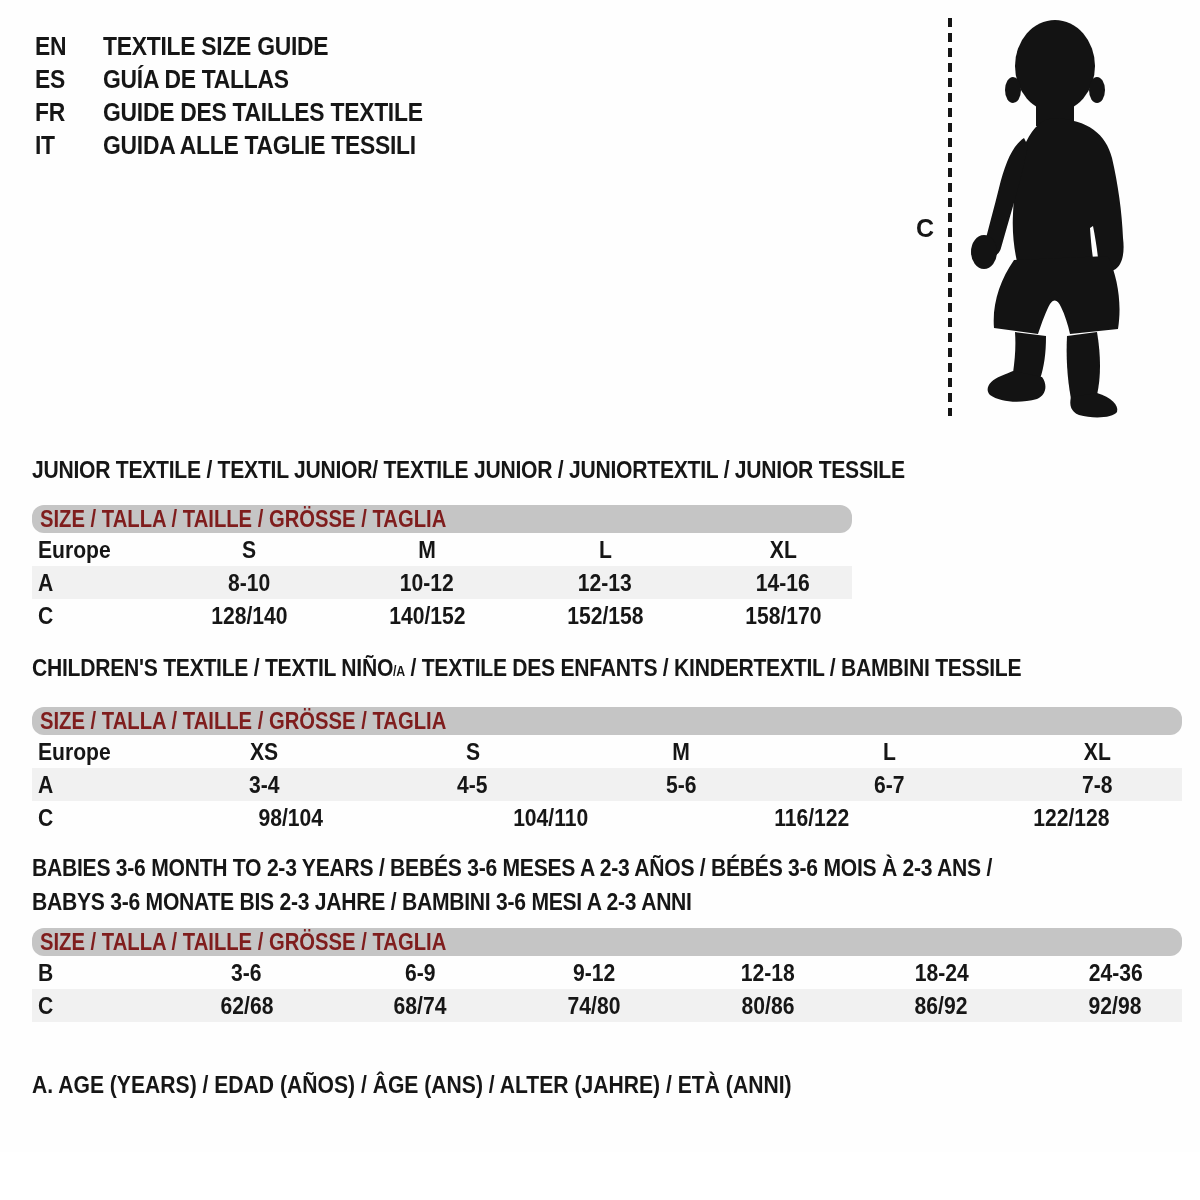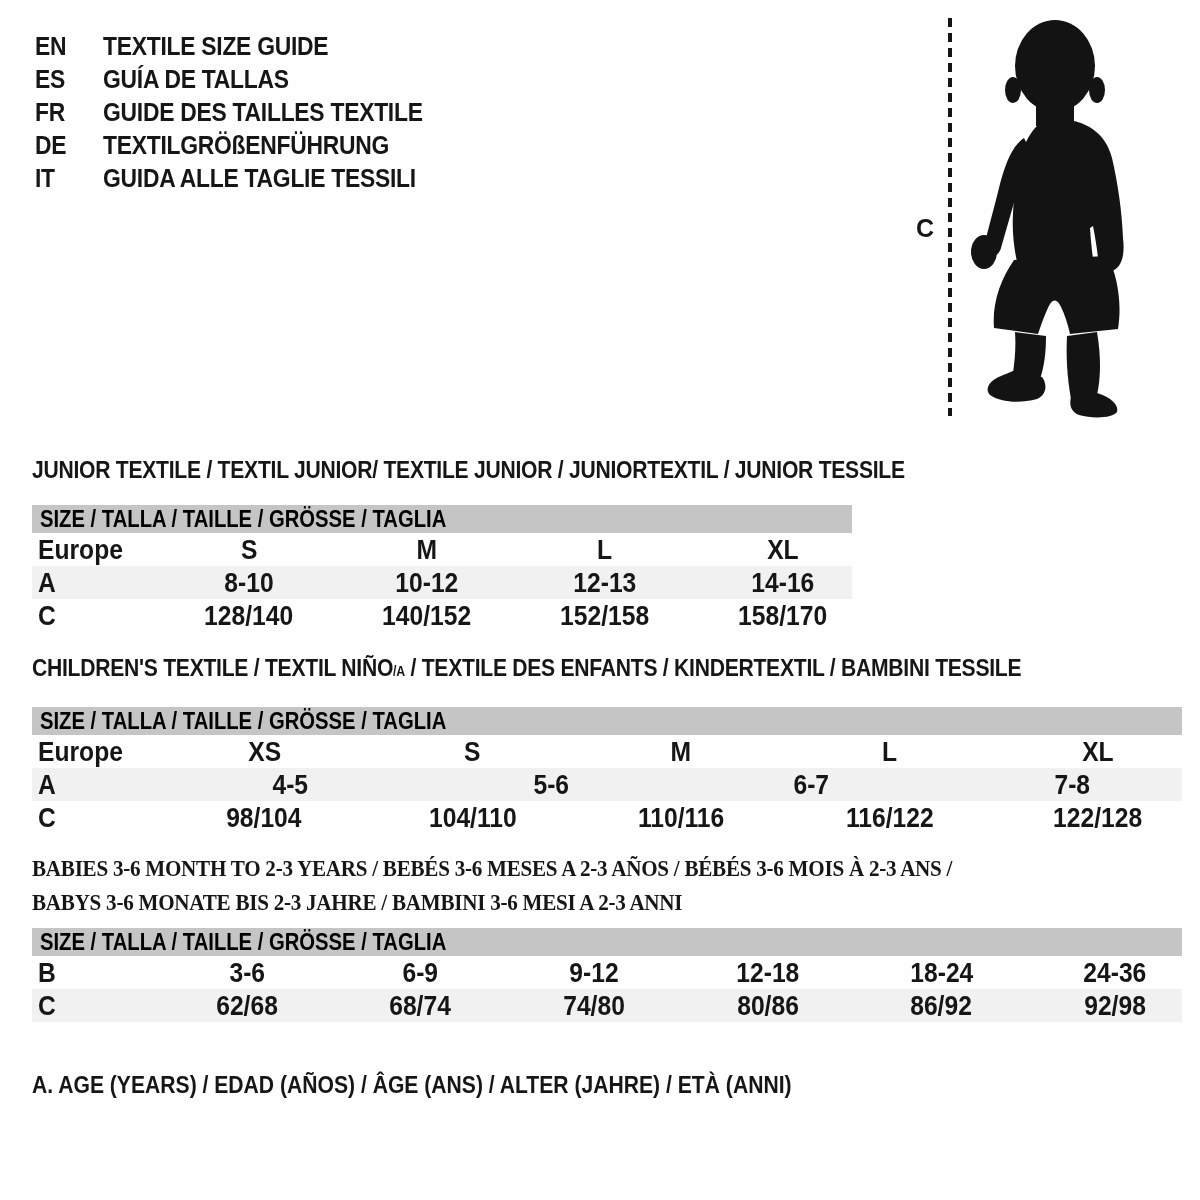--- a/index.html
+++ b/index.html
@@ -24,24 +24,24 @@
 
   
   .tblock{position:absolute;left:32px;}
   .tblock.w-junior{width:820px;}
   .tblock.w-full{width:1150px;}
   .ttitle{font-size:24px;line-height:26px;letter-spacing:-0.3px;}
   .ttitle .subm{font-size:14px;}
   .mb-junior{margin-bottom:22px;}
   .mb-children{margin-bottom:23px;}
   .mb-babies{margin-bottom:9px;}
-  .babies-title-line{font-size:24px;line-height:34px;letter-spacing:-0.3px;font-family:Liberation Serif, serif;}
+  .babies-title-line{font-size:24px;line-height:34px;letter-spacing:-0.3px;}
   .sizebar{height:28px;background:#c5c5c5;display:flex;align-items:center;
-    padding-left:8px;font-size:23px;color:#000000;}
-  .trow{display:flex;height:33px;align-items:center;font-size:28px;gap:40px;}
+    padding-left:8px;font-size:23px;color:#7f1d1d;border-radius:12px;}
+  .trow{display:flex;height:33px;align-items:center;font-size:24px;gap:40px;}
   .trow.band{background:#f1f1f1;}
   .tlabel{flex:0 0 108px;width:108px;padding-left:6px;box-sizing:border-box;}
   .tcell{flex:1;text-align:center;}
 
   
   .legend-block{position:absolute;left:32px;top:1068px;font-size:24px;}
   .legend-line{line-height:34px;}
 </style>
 </head>
 <body>
@@ -53,24 +53,20 @@
         <span class="lang-code"><span class="cond">EN</span></span>
         <span><span class="cond">TEXTILE SIZE GUIDE</span></span>
       </div>
       <div class="lang-row">
         <span class="lang-code"><span class="cond">ES</span></span>
         <span><span class="cond">GUÍA DE TALLAS</span></span>
       </div>
       <div class="lang-row">
         <span class="lang-code"><span class="cond">FR</span></span>
         <span><span class="cond">GUIDE DES TAILLES TEXTILE</span></span>
-      </div>
-      <div class="lang-row">
-        <span class="lang-code"><span class="cond">DE</span></span>
-        <span><span class="cond">TEXTILGRÖßENFÜHRUNG</span></span>
       </div>
       <div class="lang-row">
         <span class="lang-code"><span class="cond">IT</span></span>
         <span><span class="cond">GUIDA ALLE TAGLIE TESSILI</span></span>
       </div>
     </div>
 
   <div class="dash-line"></div>
   <div class="measure-c">C</div>
   <svg class="silhouette" viewBox="0 0 182 406">
@@ -145,30 +141,30 @@
         <div class="trow">
           <span class="tlabel"><span class="cond">Europe</span></span>
           <span class="tcell"><span class="ccond">XS</span></span>
           <span class="tcell"><span class="ccond">S</span></span>
           <span class="tcell"><span class="ccond">M</span></span>
           <span class="tcell"><span class="ccond">L</span></span>
           <span class="tcell"><span class="ccond">XL</span></span>
         </div>
         <div class="trow band" style="background: rgb(241, 241, 241);">
           <span class="tlabel"><span class="cond">A</span></span>
+          <span class="tcell"><span class="ccond">3-4</span></span>
           <span class="tcell"><span class="ccond">4-5</span></span>
           <span class="tcell"><span class="ccond">5-6</span></span>
           <span class="tcell"><span class="ccond">6-7</span></span>
           <span class="tcell"><span class="ccond">7-8</span></span>
         </div>
         <div class="trow">
           <span class="tlabel"><span class="cond">C</span></span>
           <span class="tcell"><span class="ccond">98/104</span></span>
           <span class="tcell"><span class="ccond">104/110</span></span>
-          <span class="tcell"><span class="ccond">110/116</span></span>
           <span class="tcell"><span class="ccond">116/122</span></span>
           <span class="tcell"><span class="ccond">122/128</span></span>
         </div>
       </div>
   </div>
 
   <div class="tblock w-full" style="top:851px;">
     <div class="mb-babies">
       <div class="babies-title-line"><span class="cond">BABIES 3-6 MONTH TO 2-3 YEARS / BEBÉS 3-6 MESES A 2-3 AÑOS / BÉBÉS 3-6 MOIS À 2-3 ANS /</span></div>
       <div class="babies-title-line"><span class="cond">BABYS 3-6 MONATE BIS 2-3 JAHRE / BAMBINI 3-6 MESI A 2-3 ANNI</span></div>

